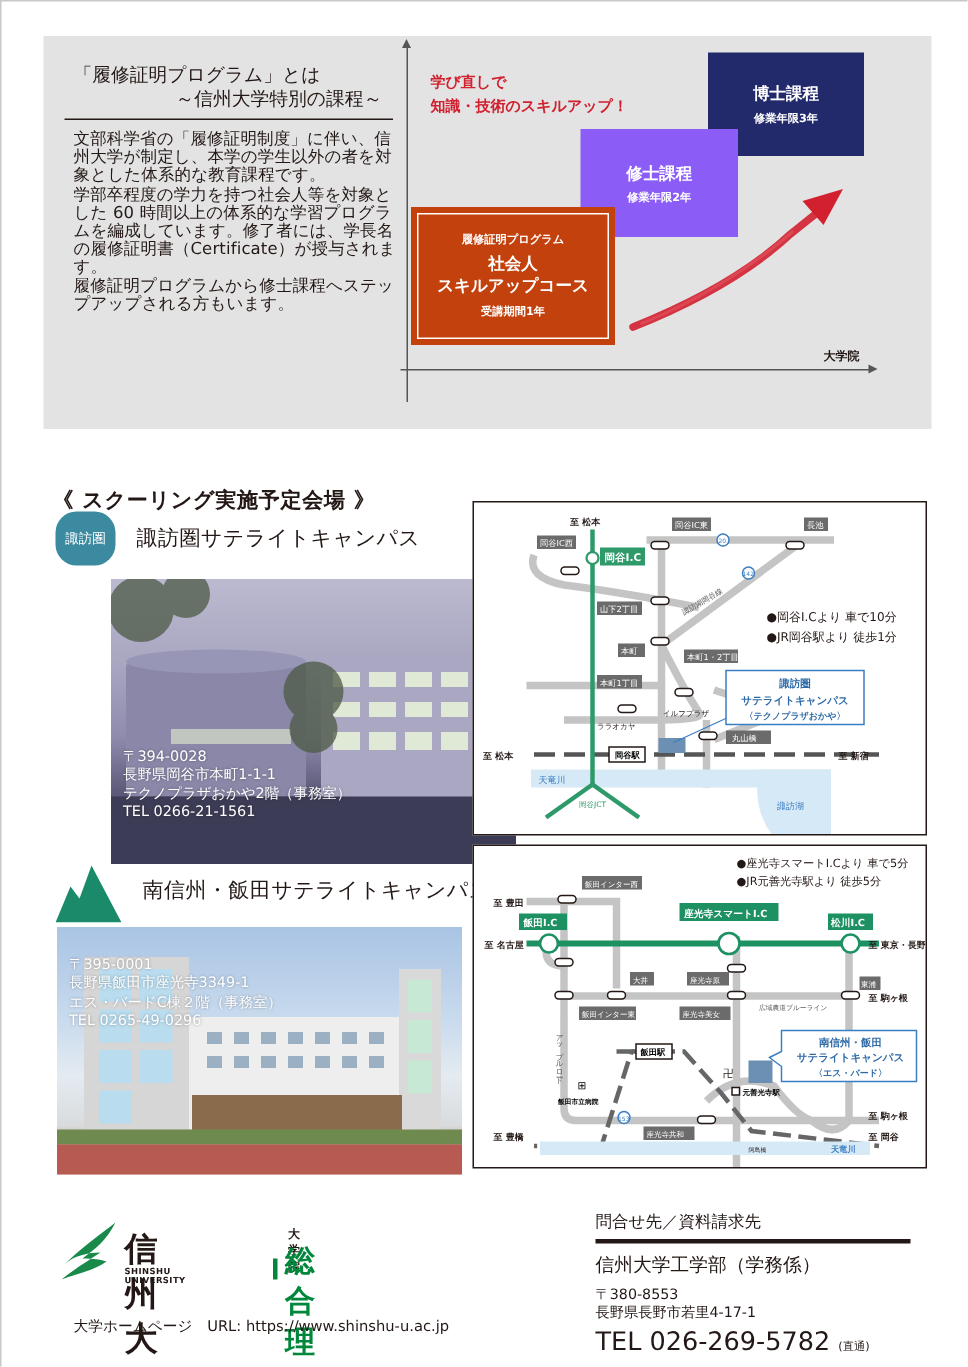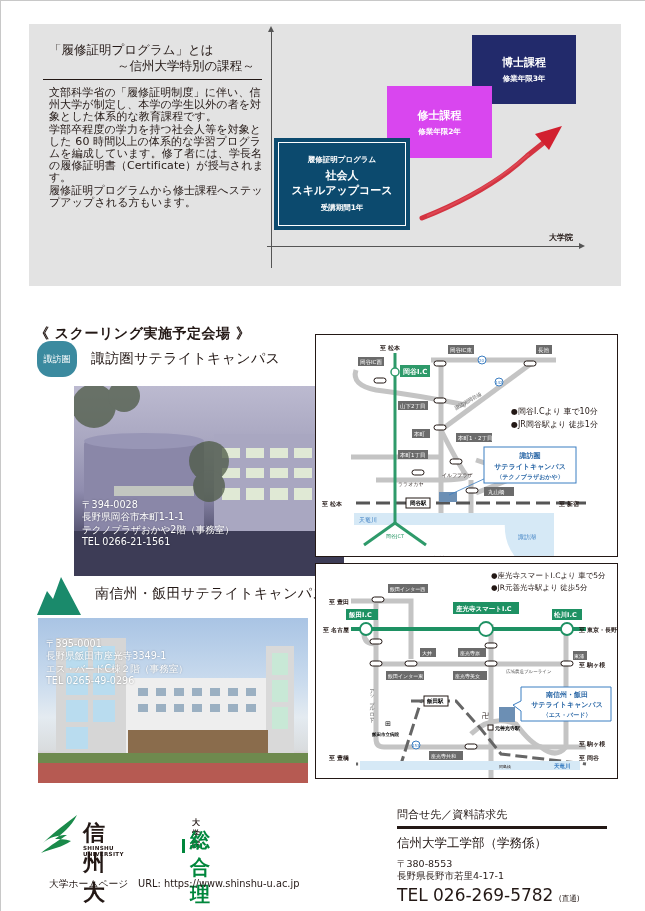--- a/index.html
+++ b/index.html
@@ -16,24 +16,24 @@
   .axis-y { position: absolute; left: 4px; top: 7px; width: 1px; height: 237px; background: #555; }
   .axis-y-arrow { position: absolute; left: 1px; top: 2px; width: 0; height: 0; border-left: 3px solid transparent; border-right: 3px solid transparent; border-bottom: 6px solid #555; }
   .axis-x { position: absolute; left: 0; top: 222px; width: 313px; height: 1px; background: #555; }
   .axis-x-arrow { position: absolute; left: 312px; top: 219px; border-top: 3px solid transparent; border-bottom: 3px solid transparent; border-left: 6px solid #555; }
   .axis-x-label { position: absolute; left: 282px; top: 208px; font-size: 8px; font-weight: bold; }
   .slogan { position: absolute; left: 20px; top: 24px; font-size: 10px; font-weight: bold; color: #d2202f; line-height: 16px; }
   .box { position: absolute; color: #fff; text-align: center; font-weight: bold; display: flex; flex-direction: column; justify-content: center; align-items: center; }
   .box-doc { left: 205px; top: 11px; width: 104px; height: 69px; background: #222a6b; }
   .box-doc .t { font-size: 11px; }
   .box-doc .s { font-size: 7.5px; margin-top: 4px; }
-  .box-master { left: 120px; top: 62px; width: 105px; height: 72px; background: #d946ef; }
+  .box-master { left: 120px; top: 62px; width: 105px; height: 72px; background: #8b5cf6; }
   .box-master .t { font-size: 11px; }
   .box-master .s { font-size: 7.5px; margin-top: 4px; }
-  .box-cert { left: 7px; top: 114px; width: 136px; height: 92px; background: #0c4a6e; padding: 4px; }
+  .box-cert { left: 7px; top: 114px; width: 136px; height: 92px; background: #c2410c; padding: 4px; }
   .box-cert .inner { width: 100%; height: 100%; border: 1px solid #fff; display: flex; flex-direction: column; justify-content: center; align-items: center; }
   .box-cert .a { font-size: 7.5px; }
   .box-cert .b { font-size: 11px; margin-top: 3px; }
   .box-cert .c { font-size: 11px; }
   .box-cert .d { font-size: 7.5px; margin-top: 5px; }
   .red-arrow { position: absolute; left: 150px; top: 90px; }
 
   .section-title { position: absolute; left: 34px; top: 324px; font-size: 14px; letter-spacing: 0.5px; }
 
   .campus-head { position: absolute; left: 36px; display: flex; align-items: center; }
@@ -87,20 +87,24 @@
 学部卒程度の学力を持つ社会人等を対象とした 60 時間以上の体系的な学習プログラムを編成しています。修了者には、学長名の履修証明書（Certificate）が授与されます。
 履修証明プログラムから修士課程へステップアップされる方もいます。</p>
 
   <div class="chart">
     <div class="axis-y"></div>
     <div class="axis-y-arrow"></div>
     <div class="axis-x"></div>
     <div class="axis-x-arrow"></div>
     <div class="axis-x-label">大学院</div>
 
+    <div class="slogan">
+      <div>学び直しで</div>
+      <div>知識・技術のスキルアップ！</div>
+    </div>
 
     <svg class="red-arrow" width="160" height="110" viewBox="0 0 160 110">
       <path d="M5 104 C40 90, 80 70, 110 42 L135 22" stroke="#d2202f" stroke-width="5" fill="none" stroke-linecap="round" opacity="0.9"></path>
       <path d="M10 102 C45 88, 82 66, 112 40" stroke="#e25560" stroke-width="2" fill="none" opacity="0.6"></path>
       <polygon points="145,12 118,20 132,36" fill="#d2202f"></polygon>
     </svg>
 
     <div class="box box-doc">
       <div class="t">博士課程</div>
       <div class="s">修業年限3年</div>

